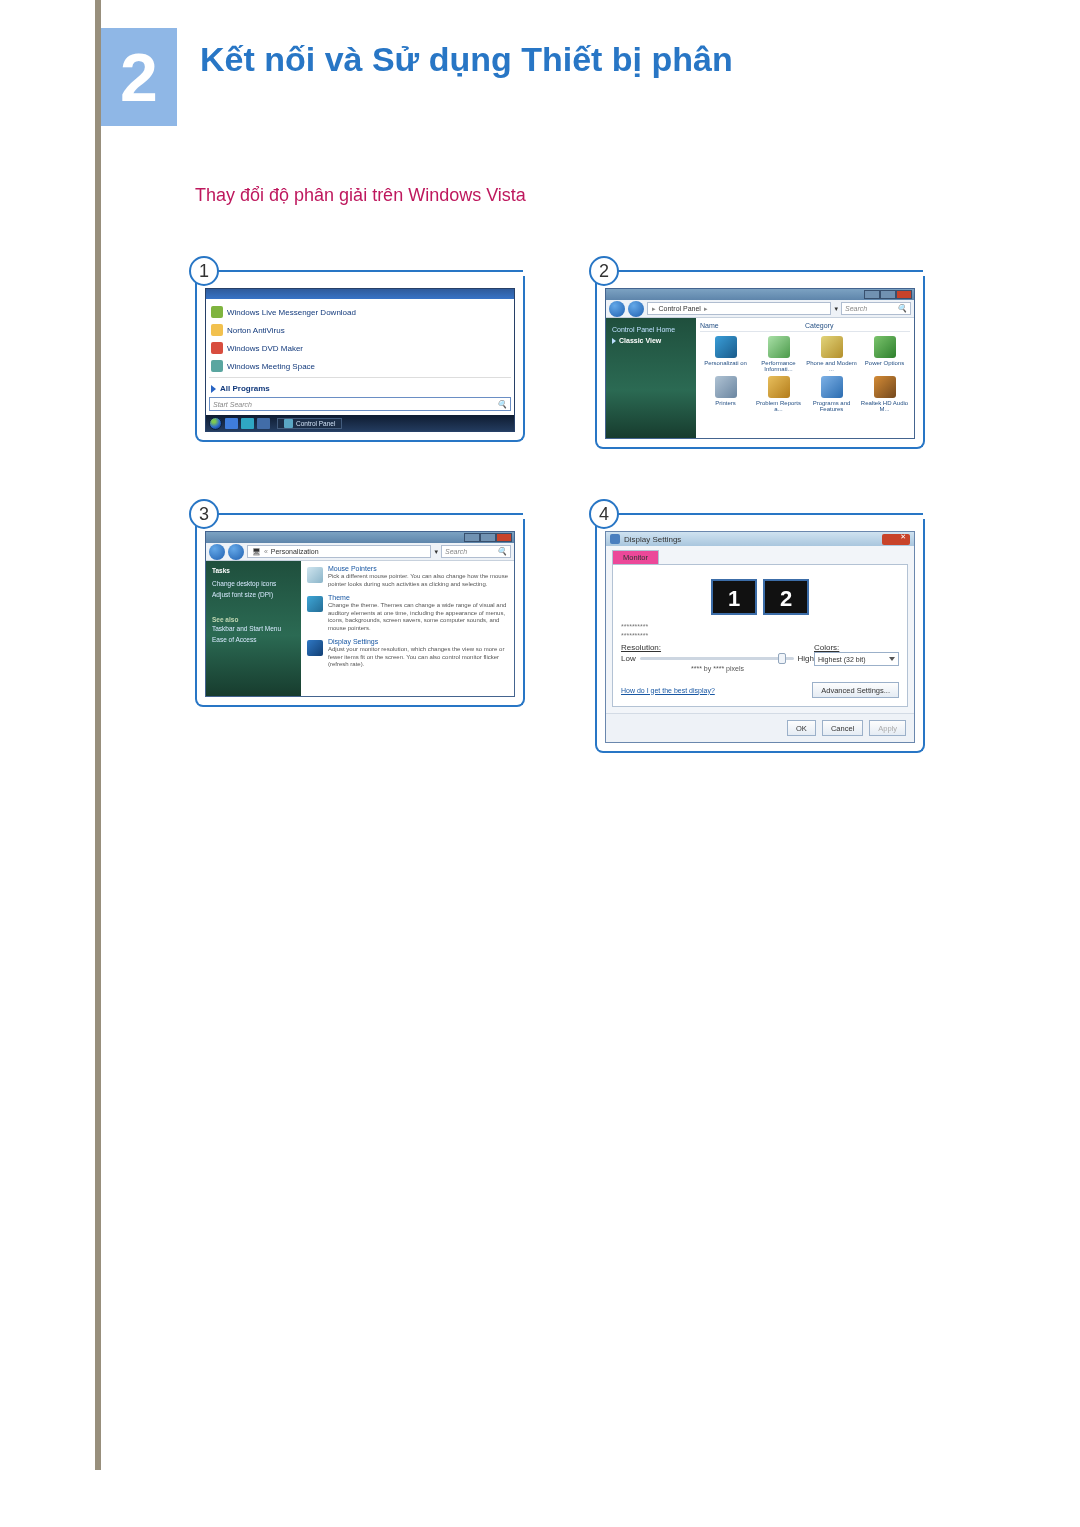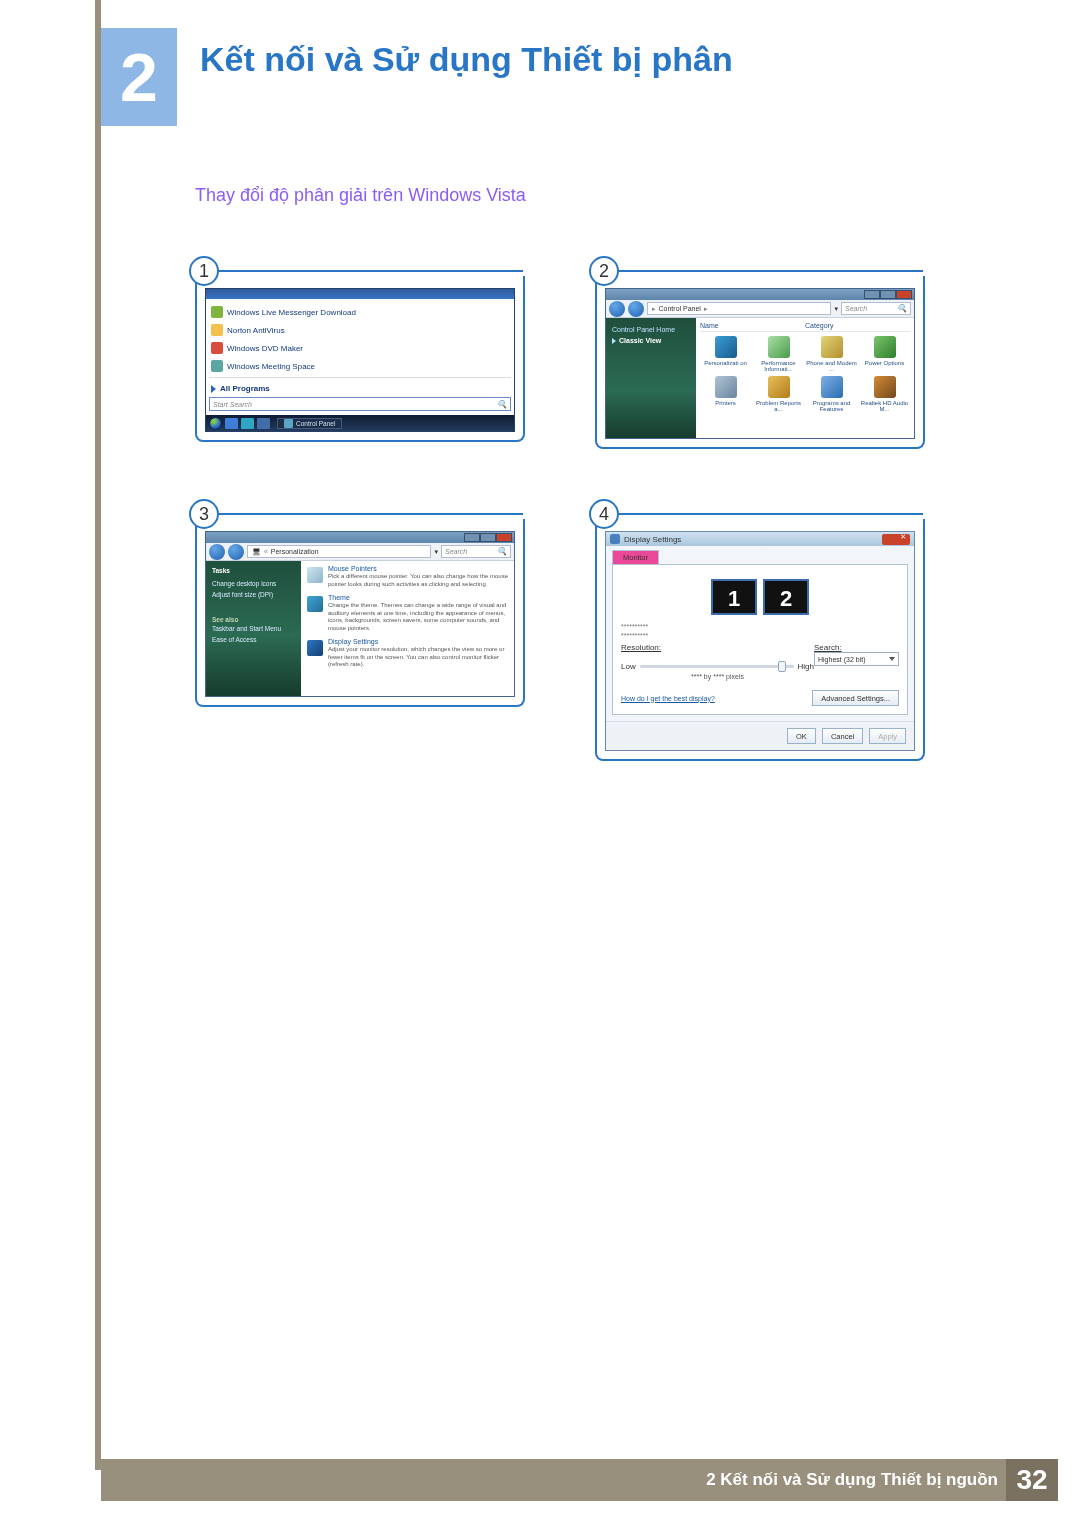--- a/index.html
+++ b/index.html
@@ -41,21 +41,21 @@
     color: #2876c5;
   }
   .content {
     position: absolute;
     left: 195px;
     top: 185px;
     width: 760px;
     color: #333;
   }
   .subheading {
-    color: #8b5cf6;
+    color: #be185d;
     font-size: 18px;
     margin-bottom: 22px;
   }
   .instruction {
     font-size: 17px;
     color: #333;
     line-height: 1.5;
   }
   .instruction b { font-weight: bold; }
   .arrow { margin: 0 4px; }
@@ -227,21 +227,21 @@
   .dlg-close::after{content:"✕";color:#fff;font-size:7px;position:absolute;right:4px;top:-1px;}
   .dlg-tabs{padding:4px 6px 0 6px;}
   .dlg-tab{display:inline-block;border:1px solid #b3c2d4;border-bottom:none;background:#ec4899;padding:2px 10px;font-size:7.5px;}
   .dlg-pane{margin:0 6px 6px 6px;border:1px solid #b3c2d4;background:#fff;padding:8px;}
   .monitors{display:flex;justify-content:center;gap:6px;margin:6px 0 8px 0;}
   .mon{width:46px;height:36px;background:#111;color:#fff;font-size:22px;font-weight:bold;text-align:center;line-height:36px;border:2px solid #3c6da8;}
   .masked{color:#777;font-size:7px;margin:2px 0;}
   .row2{display:flex;justify-content:space-between;margin-top:4px;}
   .resblock{flex:1;}
   .reslabel{text-decoration:underline;}
-  .slider-row{display:flex;align-items:center;gap:4px;margin-top:10px;}
+  .slider-row{display:flex;align-items:center;gap:4px;margin-top:2px;}
   .slider{flex:1;height:3px;background:#cdd6e1;position:relative;border-radius:2px;}
   .slider .thumb{position:absolute;right:8px;top:-4px;width:8px;height:11px;background:#f0f4f9;border:1px solid #92a6bd;border-radius:2px;}
   .respx{text-align:center;font-size:7px;color:#555;margin-top:2px;}
   .colblock{width:85px;}
   .combo{height:14px;border:1px solid #9bb0c9;background:#fff;display:flex;justify-content:space-between;align-items:center;padding:0 3px;font-size:7px;}
   .combo .dd{width:0;height:0;border-left:3px solid transparent;border-right:3px solid transparent;border-top:4px solid #555;}
   .linkrow{display:flex;justify-content:space-between;align-items:center;margin-top:10px;}
   .hlink{color:#1857a3;text-decoration:underline;font-size:7px;}
   .btn{height:16px;border:1px solid #9bb0c9;background:linear-gradient(#fdfdfd,#e5ecf4);padding:0 8px;font-size:7.5px;display:inline-flex;align-items:center;}
   .dlg-foot{display:flex;justify-content:flex-end;gap:6px;padding:6px 8px;background:#eef2f7;border-top:1px solid #d3dbe5;}
@@ -488,21 +488,21 @@
                   <div class="slider-row">
                     <span>Low</span>
                     <div class="slider">
                         <div class="thumb"></div>
                       </div>
                     <span>High</span>
                   </div>
                   <div class="respx">**** by **** pixels</div>
                 </div>
                 <div class="colblock">
-                  <div class="reslabel">Search:</div>
+                  <div class="reslabel">Colors:</div>
                   <div class="combo">
                       <span>Highest (32 bit)</span>
                       <span class="dd"></span>
                     </div>
                 </div>
               </div>
               <div class="linkrow">
                 <span class="hlink">How do I get the best display?</span>
                 <span class="btn">Advanced Settings...</span>
               </div>
@@ -512,17 +512,13 @@
               <span class="btn">Cancel</span>
               <span class="btn dis">Apply</span>
             </div>
           </div>
         </div>
       </div>
 
     </div>
   </div>
 
-  <div class="footer-stripe">
-    <div class="footer-text">2 Kết nối và Sử dụng Thiết bị nguồn</div>
-    <div class="page-num">32</div>
-  </div>
 </div>
 
 </body></html>

